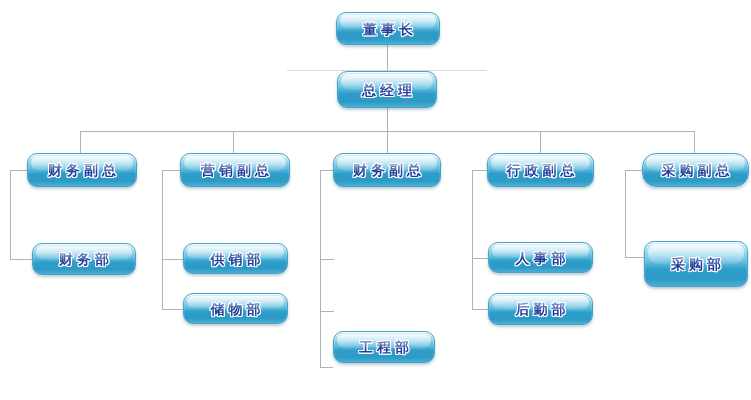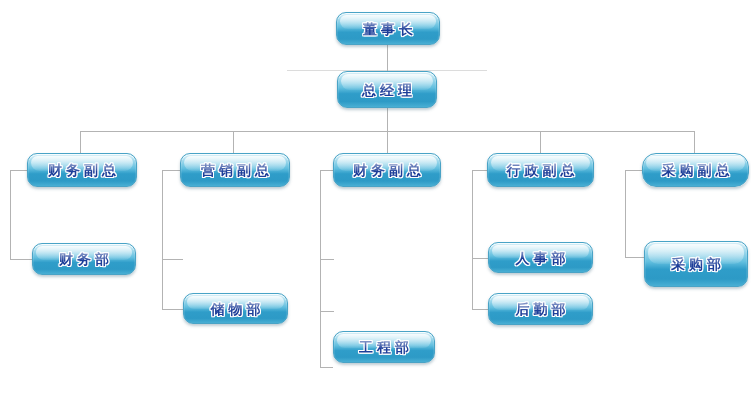--- a/index.html
+++ b/index.html
@@ -77,19 +77,20 @@
   <div class="node" style="left:336px;top:12px;width:104px;height:33px;">董事长</div>
   <div class="node" style="left:337px;top:71px;width:100px;height:37px;">总经理</div>
 
   <div class="node" style="left:27px;top:153px;width:110px;height:34px;">财务副总</div>
   <div class="node" style="left:180px;top:153px;width:110px;height:34px;">营销副总</div>
   <div class="node" style="left:333px;top:153px;width:108px;height:34px;">财务副总</div>
   <div class="node" style="left:487px;top:153px;width:107px;height:34px;">行政副总</div>
   <div class="node" style="left:642px;top:153px;width:107px;height:34px;border-radius:14px;">采购副总</div>
 
   <div class="node" style="left:32px;top:243px;width:104px;height:32px;">财务部</div>
+  <div class="node" style="left:183px;top:243px;width:105px;height:31px;">供销部</div>
   <div class="node" style="left:183px;top:293px;width:105px;height:31px;text-align:center;">储物部</div>
   <div class="node" style="left:333px;top:331px;width:102px;height:32px;">工程部</div>
   <div class="node" style="left:488px;top:242px;width:105px;height:31px;">人事部</div>
   <div class="node" style="left:488px;top:293px;width:105px;height:32px;">后勤部</div>
   <div class="node" style="left:644px;top:241px;width:104px;height:46px;">采购部</div>
 
 </div>
 
 </body></html>

